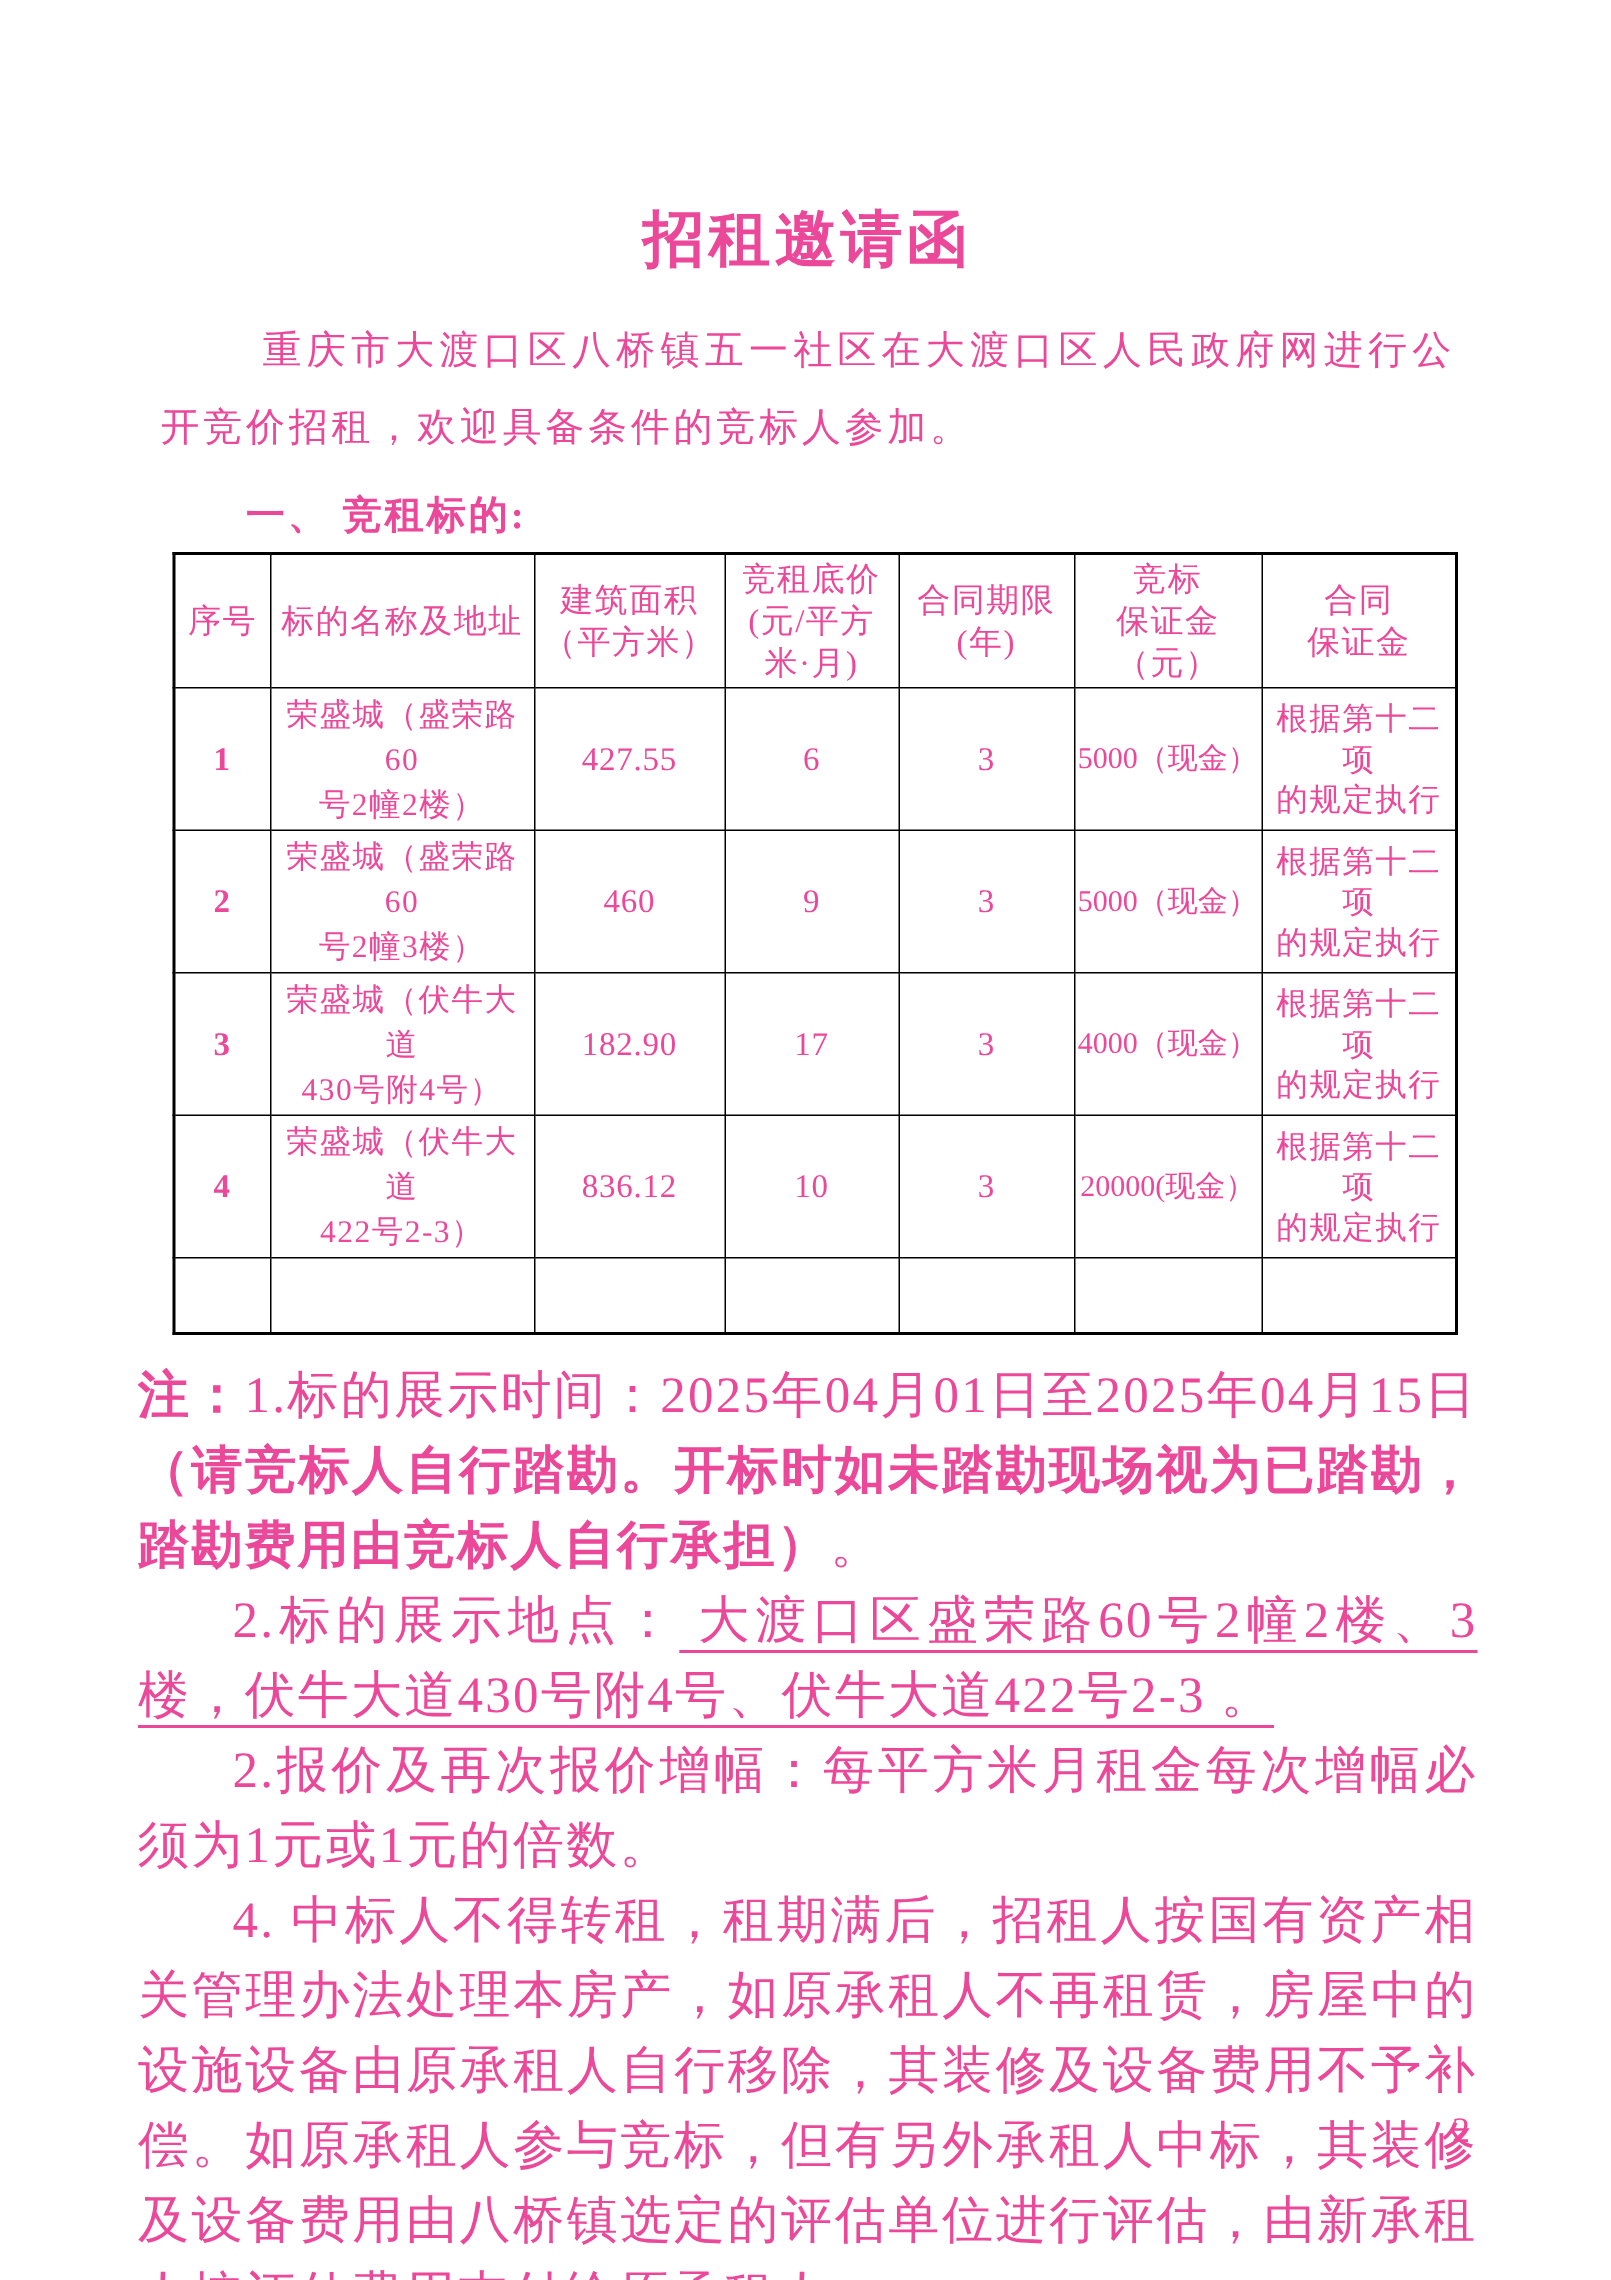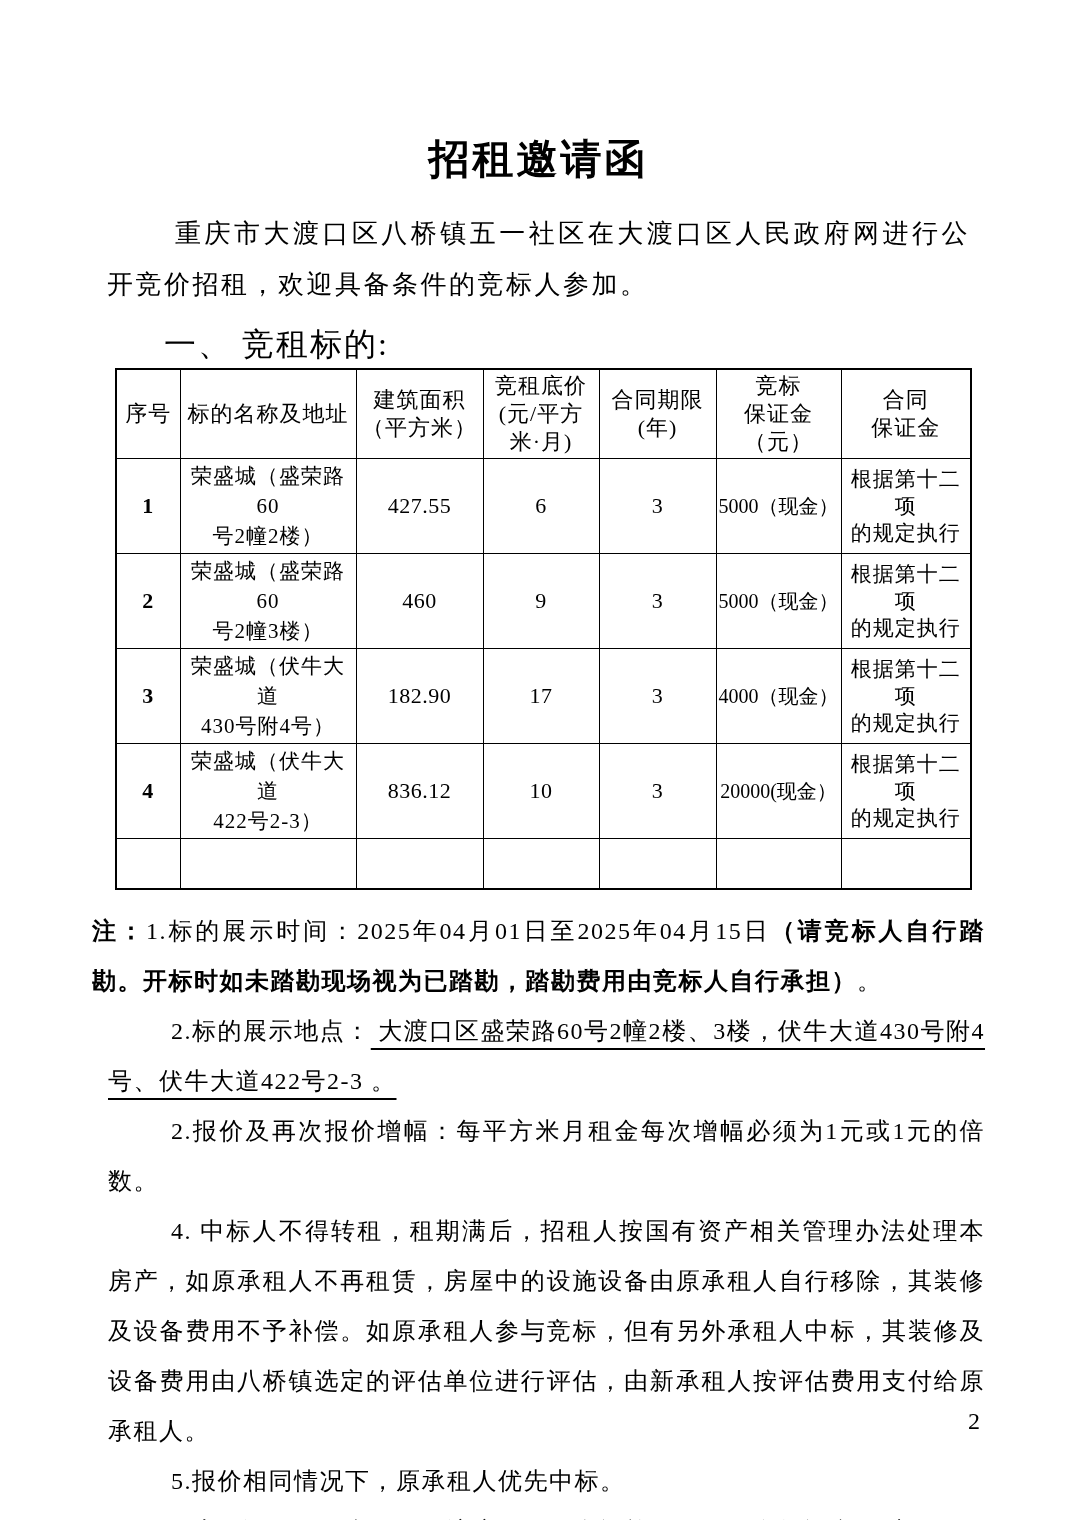--- a/index.html
+++ b/index.html
@@ -2,21 +2,21 @@
 <html><head>
 <meta charset="utf-8">
 <style>
   * { box-sizing: border-box; }
   html, body { margin: 0; padding: 0; background: #ffffff; }
   .page {
     position: relative;
     width: 1074px;
     height: 1520px;
     background: #ffffff;
-    color: #000000;
+    color: #ec4899;
     font-family: "Liberation Serif", "DejaVu Serif", serif;
     padding: 138px 89px 0 92px;
     overflow: hidden;
   }
   .doc-title {
     margin: 0 0 28px 0;
     text-align: center;
     font-size: 41px;
     font-weight: bold;
     letter-spacing: 3px;
@@ -25,22 +25,22 @@
   .intro {
     margin: 15px;
     font-size: 26px;
     line-height: 51px;
     letter-spacing: 2.5px;
     text-align: justify;
     text-indent: 68px;
   }
   .section-heading {
     margin: 6px 0 0 0;
-    font-size: 32px;
-    font-weight: normal;
+    font-size: 26px;
+    font-weight: bold;
     letter-spacing: 2px;
     line-height: 38px;
     text-indent: 72px;
   }
   table.bid-table {
     border-collapse: collapse;
     table-layout: fixed;
     width: 855px;
     margin: 5px 0 0 23px;
     border: 2px solid #000;
@@ -62,27 +62,27 @@
     line-height: 28px;
     letter-spacing: 1px;
   }
   .bid-table td { font-size: 21px; line-height: 30px; letter-spacing: 1px; }
   .bid-table td.serial { font-weight: bold; font-size: 22px; }
   .bid-table td.num { font-size: 22px; letter-spacing: 0.5px; }
   .bid-table td.deposit { font-size: 20px; letter-spacing: 0; }
   .bid-table td.contract { font-size: 21px; line-height: 27px; letter-spacing: 1px; text-align: center; }
   .note {
     margin: 0;
-    font-size: 24px;
+    font-size: 34px;
     line-height: 50px;
     letter-spacing: 1.5px;
     text-align: justify;
   }
   .note-first { margin-top: 16px; }
-  .note.indented { text-indent: 63px; margin-left: 16px; }
+  .note.indented { text-indent: 63px; }
   .bold { font-weight: bold; }
   .underline {
     text-decoration: underline;
     text-decoration-thickness: 2px;
     text-underline-offset: 9px;
   }
   .page-number {
     position: absolute;
     top: 1408px;
     right: 94px;

